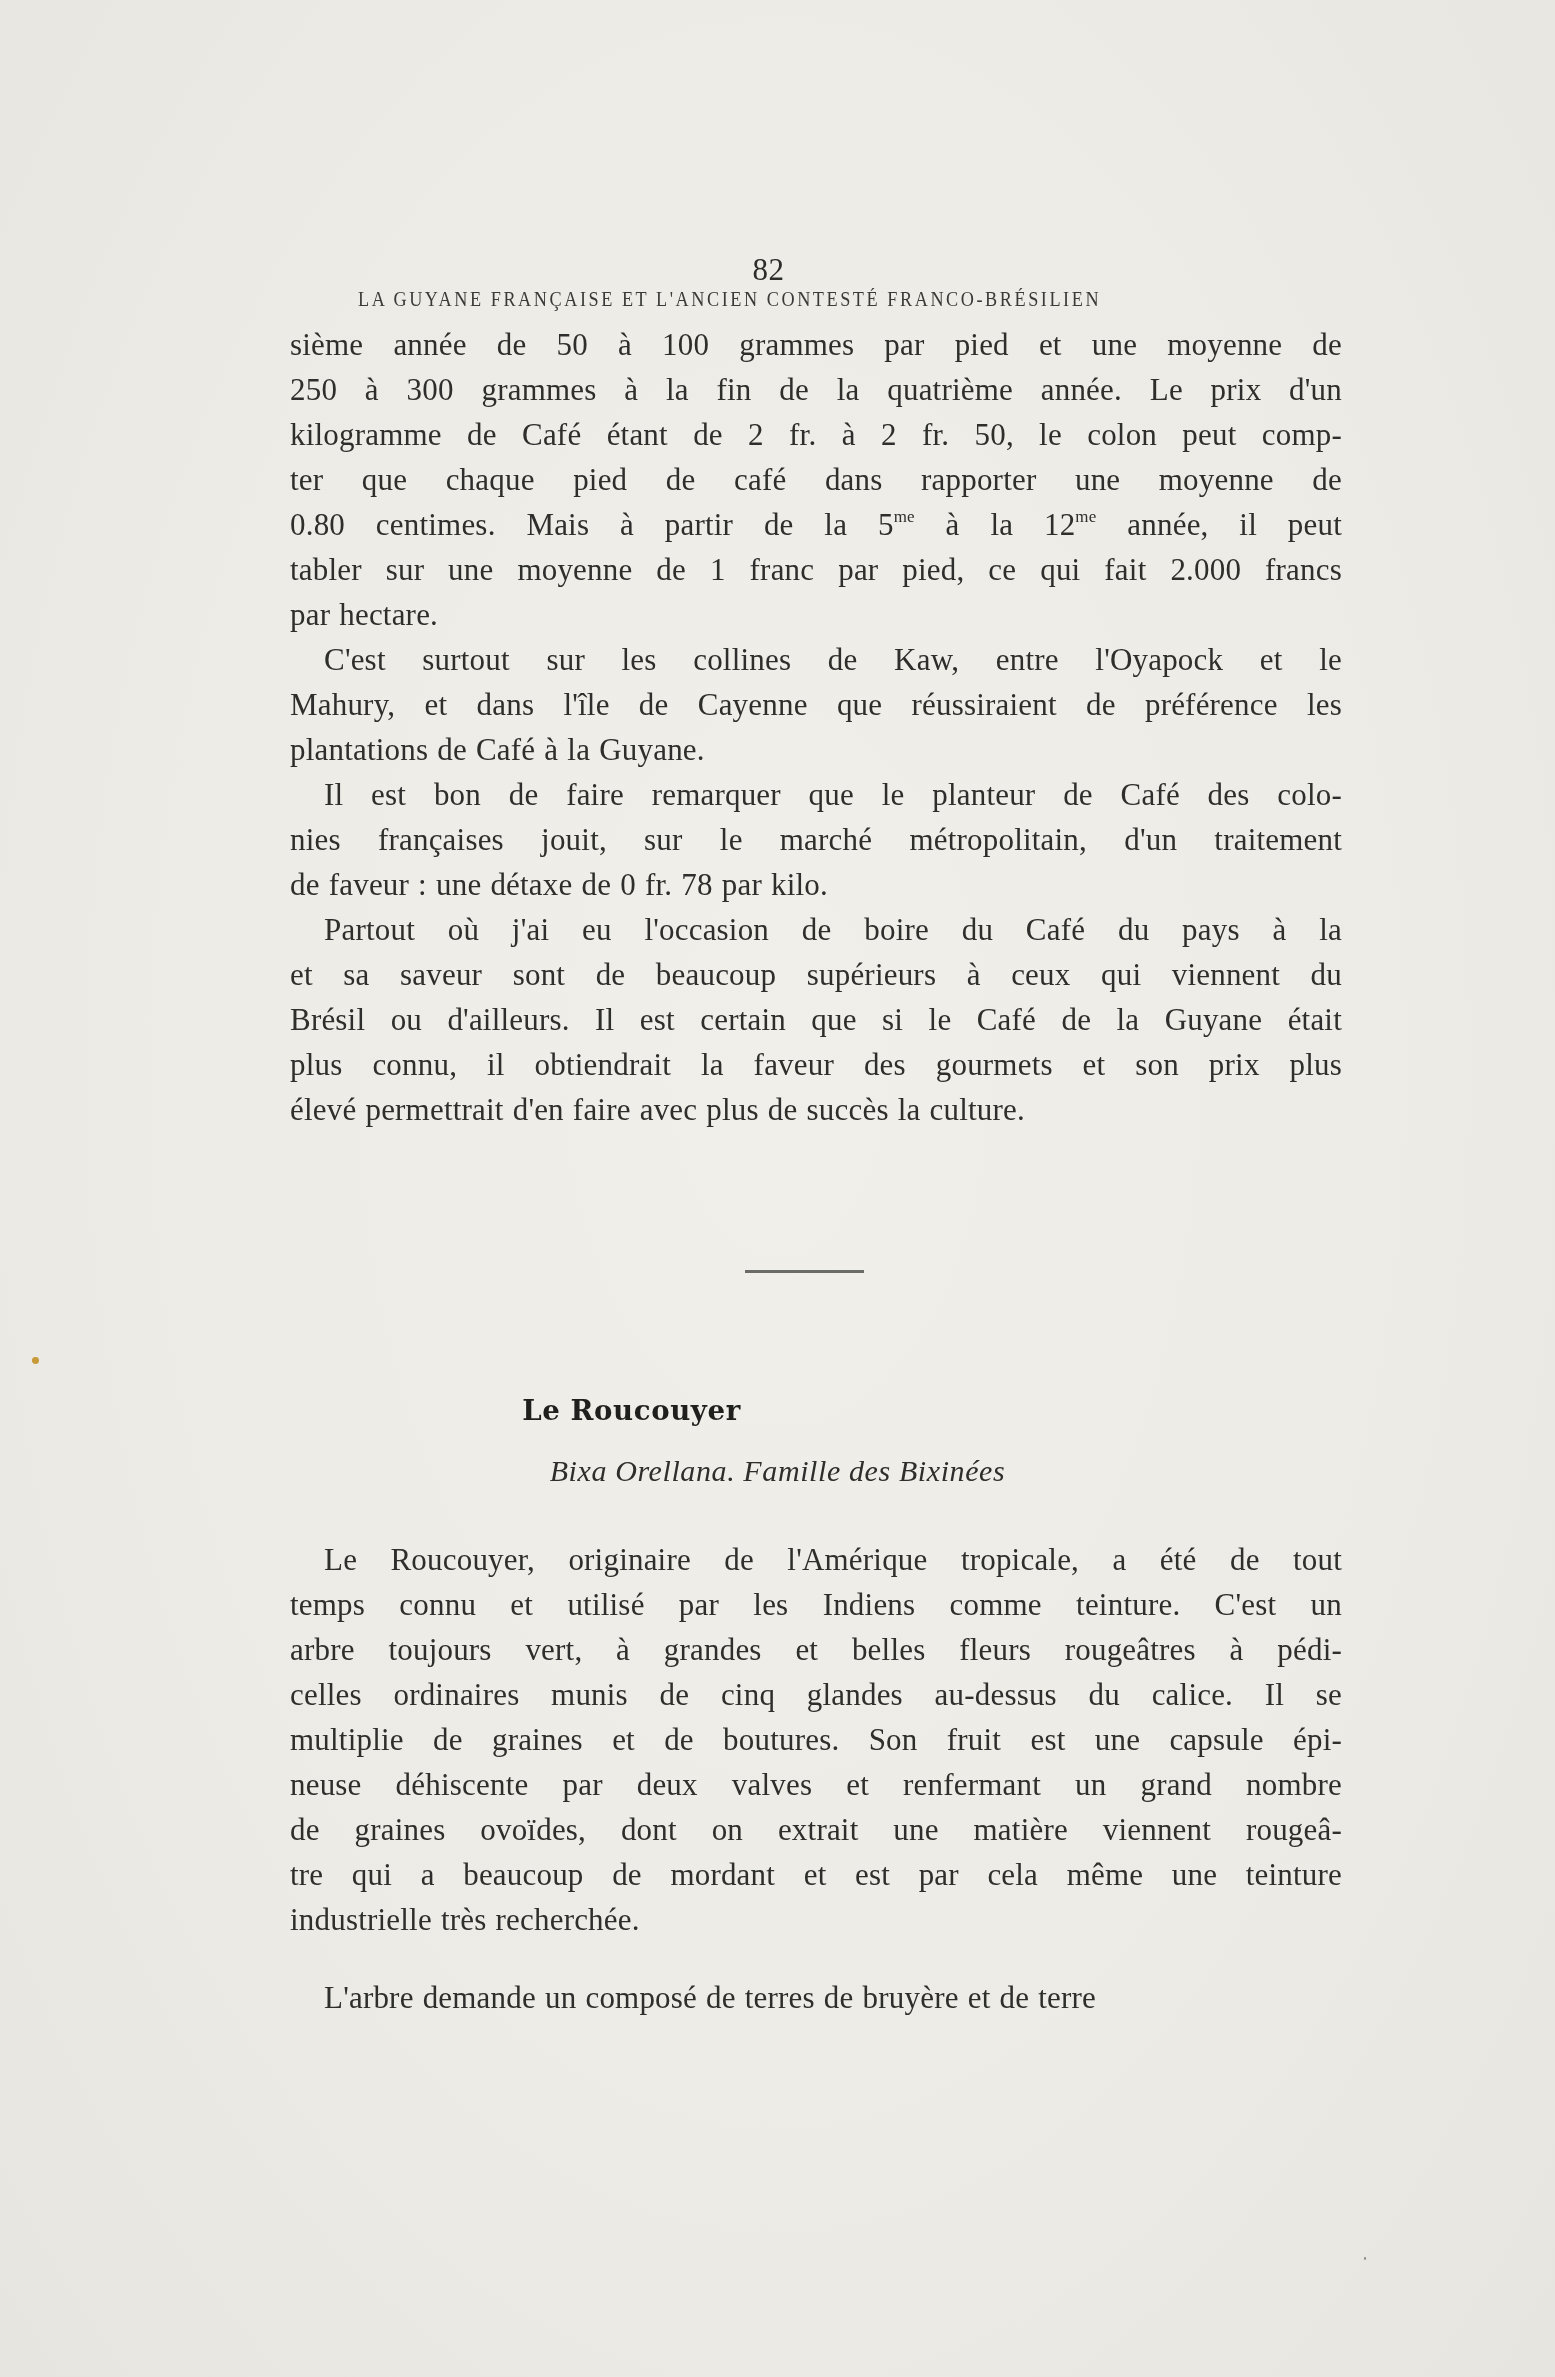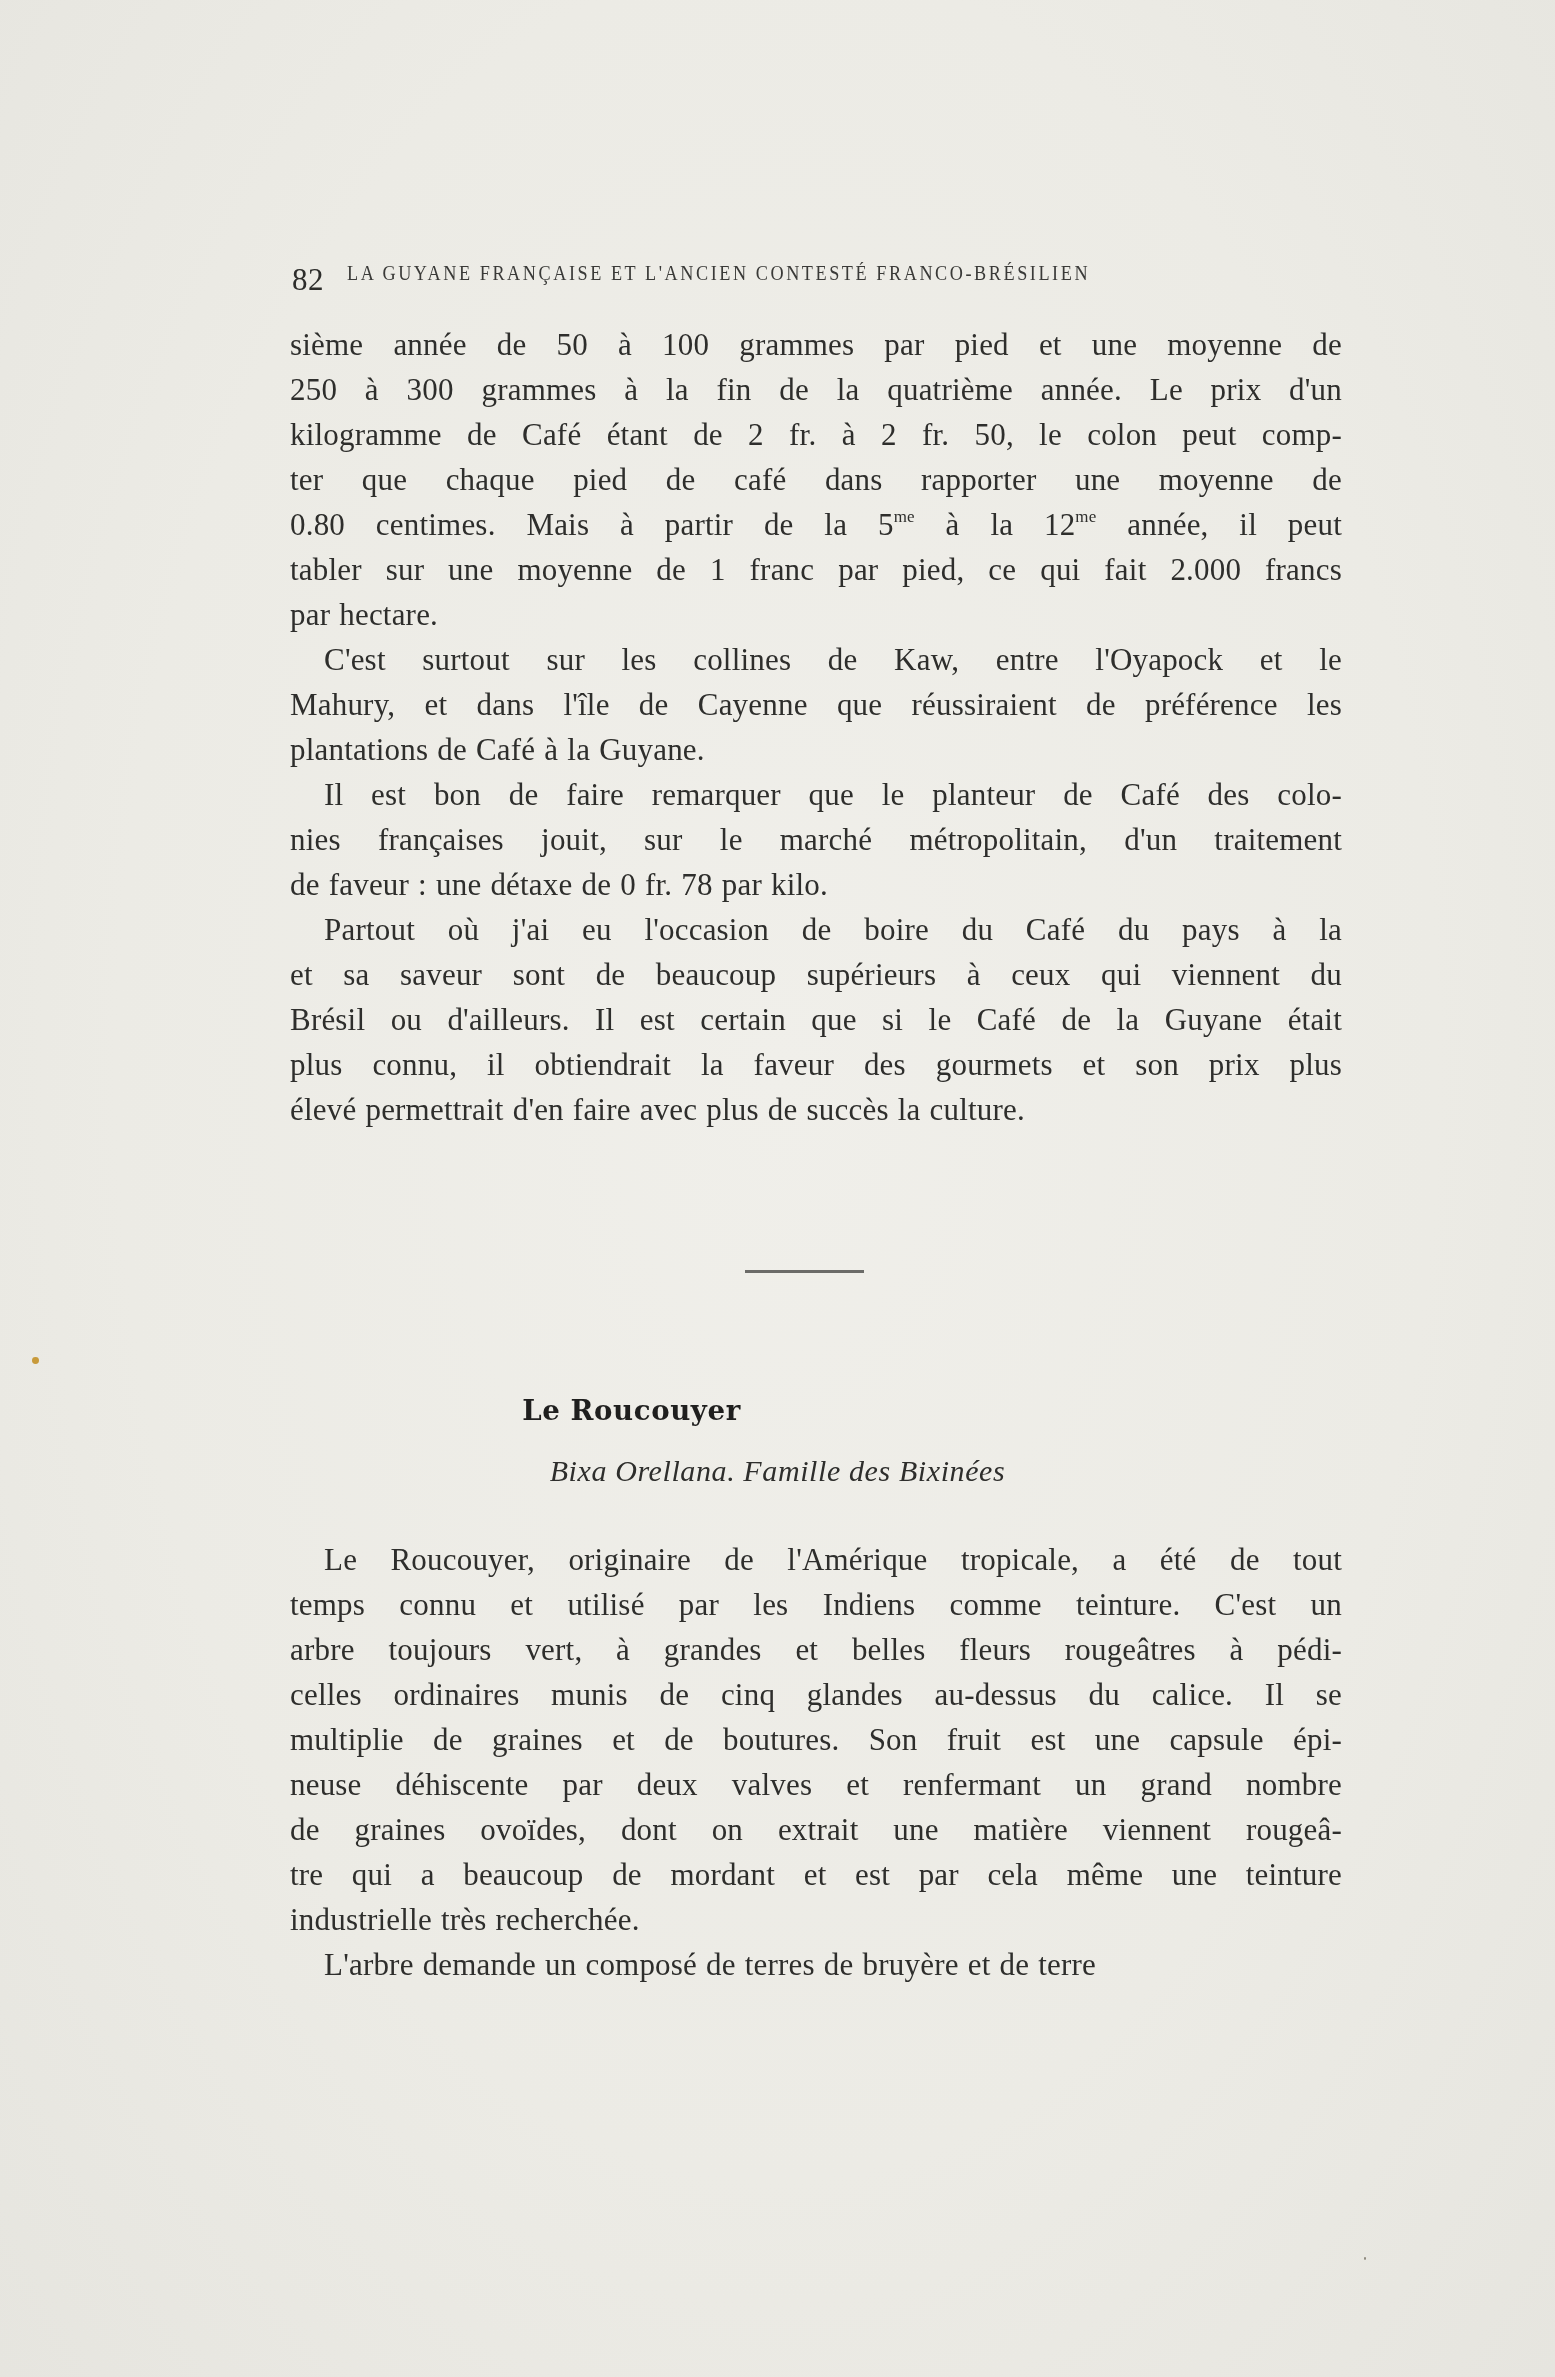--- a/index.html
+++ b/index.html
@@ -18,26 +18,27 @@
   .page {
     position: absolute;
     left: 0; top: 0;
     width: 1555px; height: 2377px;
     background:
       radial-gradient(ellipse at 50% 45%, #f0efea 0%, #ecebe5 60%, #e6e5df 100%);
   }
   .running-head {
     position: absolute;
     left: 292px;
-    top: 262px;
+    top: 252px;
     width: 976px;
     height: 34px;
     display: flex;
-    align-items: flex-start;
+    align-items: center;
     white-space: nowrap;
+    flex-direction: column;
   }
   .page-number {
     font-size: 31px;
     letter-spacing: 0.6px;
     color: #2d2d2b;
     margin-right: 23px;
   }
   .running-title {
     font-size: 20.7px;
     letter-spacing: 2.9px;
@@ -167,20 +168,20 @@
         <span class="line">temps connu et utilisé par les Indiens comme teinture. C'est un</span>
         <span class="line">arbre toujours vert, à grandes et belles fleurs rougeâtres à pédi-</span>
         <span class="line">celles ordinaires munis de cinq glandes au-dessus du calice. Il se</span>
         <span class="line">multiplie de graines et de boutures. Son fruit est une capsule épi-</span>
         <span class="line">neuse déhiscente par deux valves et renfermant un grand nombre</span>
         <span class="line">de graines ovoïdes, dont on extrait une matière viennent rougeâ-</span>
         <span class="line">tre qui a beaucoup de mordant et est par cela même une teinture</span>
         <span class="line last">industrielle très recherchée.</span>
       </p>
       <p class="para indent" style="text-indent: 0px;">
-        <span class="line last" style="padding-left: 34px;">L'arbre demande un composé de terres de bruyère et de terre</span>
+        <span class="line last" style="padding-left: 34px; margin-top: 33px;">L'arbre demande un composé de terres de bruyère et de terre</span>
       </p>
     </div>
 
   <div class="speck" style="left:32px;top:1357px;width:6.9px;height:6.9px;background:#c89a3a;"></div>
   <div class="speck" style="left:1364px;top:2257px;width:2.3px;height:3.4px;background:#8a857a;"></div>
 </div>
 
 
 </body></html>

